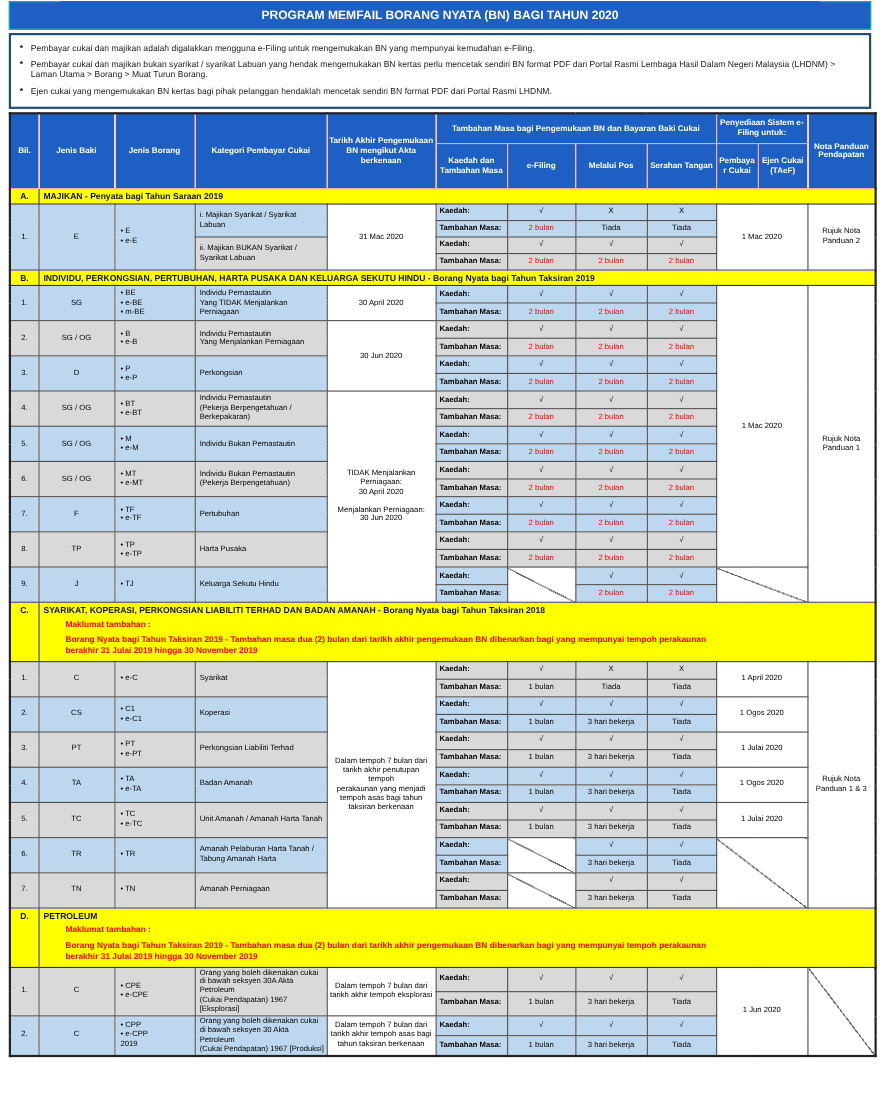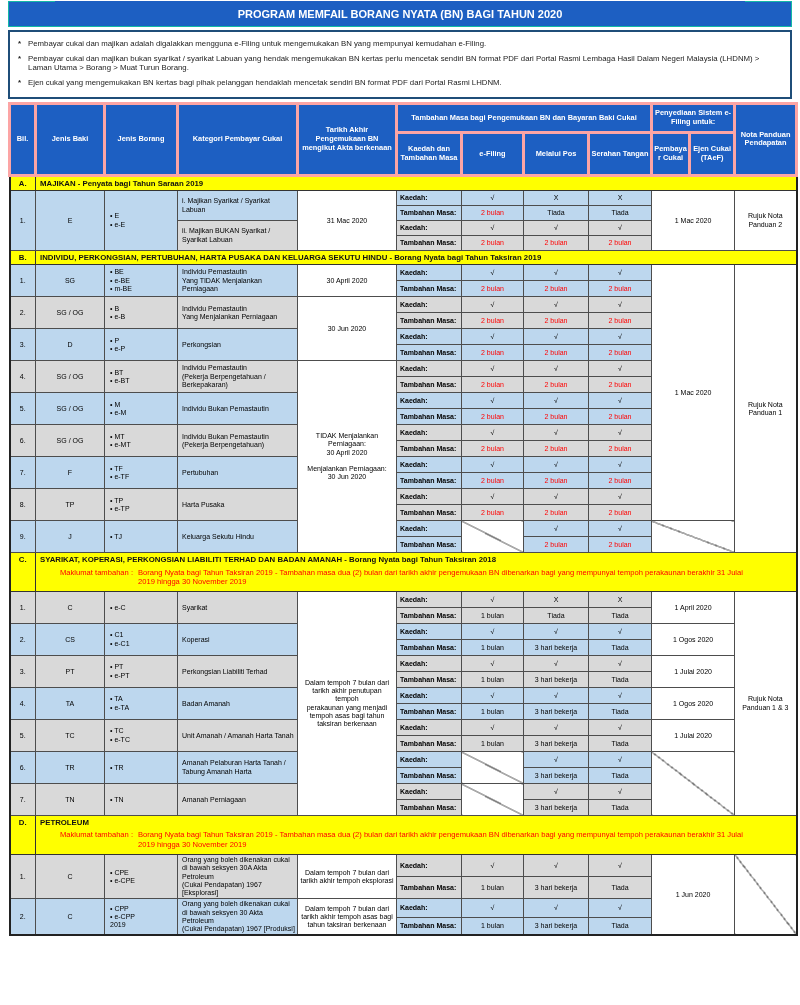--- a/index.html
+++ b/index.html
@@ -6,37 +6,37 @@
   body{width:800px;height:1005px;overflow:hidden;font-family:"Liberation Sans",sans-serif;}
   .page{position:relative;width:800px;height:1005px;}
   .top-strip{position:absolute;top:0;left:55px;width:690px;height:3px;background:#1D5FC2;}
   .note-row{display:flex;justify-content:space-between;padding:5px 6px 2px 6px;color:#FF0000;font-size:8.5px;font-weight:bold;}
   .title-bar{margin:1px 8px 0 8px;background:#1D5FC2;border:1px solid #14b8a6;color:#ffffff;text-align:center;font-weight:bold;font-size:11px;padding:6px 0;}
   .info-box{margin:3px 8px 0 8px;border:2px solid #1F4E79;background:#ffffff;padding:2px 8px 4px 8px;}
   .info-item{display:flex;gap:7px;margin:5px 0;font-size:7.8px;color:#222;line-height:1.25;}
   .info-item .star{font-weight:bold;flex:0 0 auto;}
   table{border-collapse:collapse;table-layout:fixed;width:787px;margin:3px 0 0 8px;border:2px solid #222;}
   th,td{border:1px solid #4d4d4d;font-size:7px;padding:1px 2px;line-height:1.18;overflow:hidden;word-wrap:break-word;}
-  thead th{background:#1D5FC2;color:#ffffff;border:3px solid #fca5a5;font-size:7.4px;font-weight:bold;text-align:center;vertical-align:middle;padding:1px 1px;}
+  thead th{background:#1D5FC2;color:#ffffff;border:1px solid #fca5a5;font-size:7.4px;font-weight:bold;text-align:center;vertical-align:middle;padding:1px 1px;}
   thead tr.tier1 th{height:24px;}
   thead tr.tier2 th{height:38px;}
   tr.rA{height:15px;} tr.rB{height:16px;} tr.rC{height:16px;} tr.rD{height:18px;}
   .s-blue{background:#BDD7EE;}
   .s-gray{background:#D9D9D9;}
   .center{text-align:center;vertical-align:middle;}
   .lbl{font-weight:bold;text-align:left;vertical-align:middle;padding-left:3px;font-size:7px;}
   .borang{text-align:left;vertical-align:middle;padding-left:5px;}
   .kategori{text-align:left;vertical-align:middle;padding-left:4px;}
   td.red{color:#FF0000;}
   td.tarikh{background:#ffffff;text-align:center;vertical-align:middle;}
   td.diag{background-color:#ffffff;background-image:linear-gradient(to right top,rgba(0,0,0,0) calc(50% - 0.5px),#555 calc(50% - 0.5px),#555 calc(50% + 0.5px),rgba(0,0,0,0) calc(50% + 0.5px));}
   tr.band td{background:#FFFF00;border:1px solid #333;font-weight:bold;font-size:7.8px;color:#111;vertical-align:top;padding:2px 2px;}
   tr.band td.letter{text-align:center;}
   .band-title{display:block;padding-left:2px;}
-  .maklumat{display:flex;gap:5px;color:#FF0000;font-weight:normal;font-size:7.6px;margin:3px 0 2px 22px;line-height:1.3;}
+  .maklumat{display:flex;gap:5px;color:#FF0000;font-weight:bold;font-size:7.6px;margin:3px 0 2px 22px;line-height:1.3;flex-direction:column;}
   .maklumat-text{max-width:610px;}
   .footer{display:flex;gap:30px;margin:8px 8px 0 10px;font-size:8px;color:#222;}
   .footer .flabel{font-weight:bold;}
 </style>
 </head>
 <body>
 
 <div class="page">
   <div class="top-strip"></div>
   <div class="title-bar">PROGRAM MEMFAIL BORANG NYATA (BN) BAGI TAHUN 2020</div>

